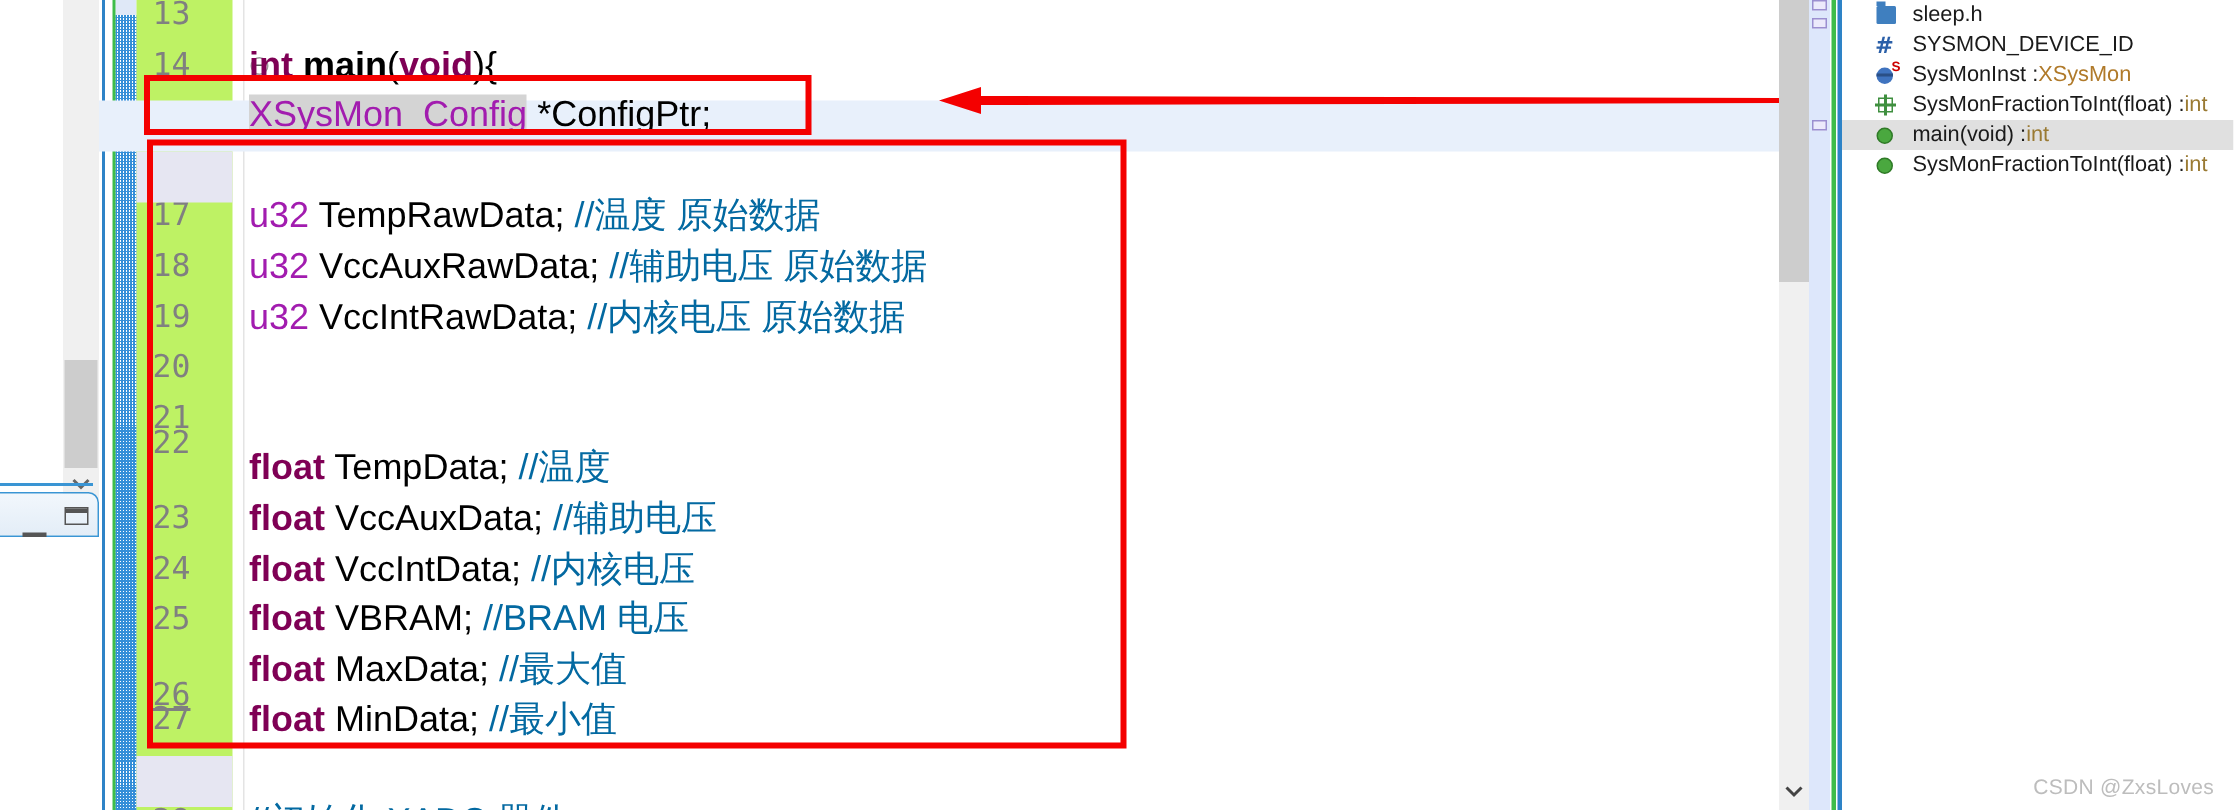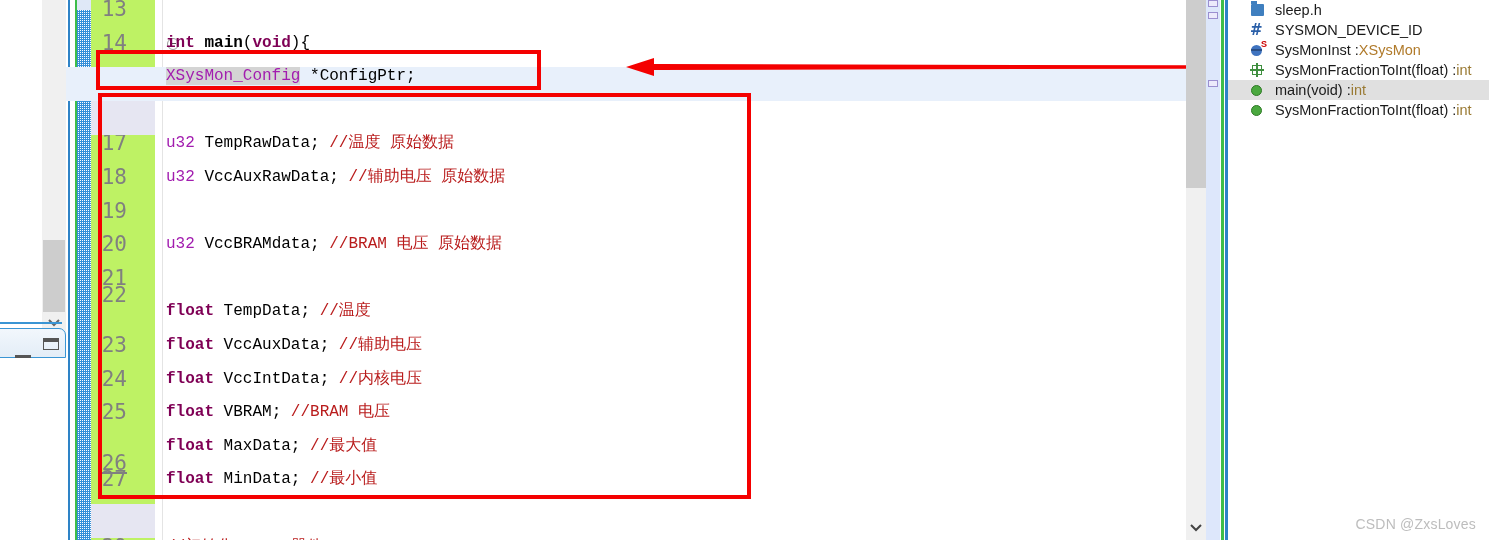--- a/index.html
+++ b/index.html
@@ -52,26 +52,26 @@
   .fold{position:absolute;left:76px;width:12px;height:12px;border:1px solid #9a9a9a;
       border-radius:50%;background:#ffffff;box-sizing:border-box;}
   .fold:before{content:"";position:absolute;left:2px;top:4px;width:6px;height:1px;background:#555;}
 
   
   .gutter-sep{position:absolute;left:96px;top:0;width:1px;height:540px;background:#e4e4e4;}
 
   
   .code{position:absolute;left:100px;top:0;width:1020px;height:540px;}
   .crow{position:absolute;left:0;width:1020px;height:33.6px;
-        font-family:Liberation Mono, monospace;font-size:16px;line-height:33.6px;white-space:pre;}
+        font-family:Liberation Sans, sans-serif;font-size:24px;line-height:33.6px;white-space:pre;}
   .cur-line{position:absolute;left:-100px;width:1120px;height:34px;background:#e8f0fb;}
   .occ{background:#d4d4d4;}
   .kw{color:#7f0055;font-weight:bold;}
   .type{color:#a21caf;}
-  .cmt{color:#b91c1c;}
+  .cmt{color:#0369a1;}
   .plain{color:#000000;}
 
   
   .rect{position:absolute;border:4px solid #f40000;box-sizing:border-box;}
   .arrow-wrap{position:absolute;left:560px;top:55px;width:625px;height:24px;}
 
   
   .ed-scroll{position:absolute;left:1186px;top:0;width:20px;height:540px;background:#f0f0f0;}
   .ed-scroll-thumb{position:absolute;left:1186px;top:0;width:20px;height:188px;background:#cdcdcd;}
   .ed-scroll-down{position:absolute;left:1186px;top:518px;width:20px;height:20px;
@@ -166,21 +166,21 @@
     <div class="gutter-sep"></div>
 
     <div class="code" id="code">
         <div class="crow" style="top: -7px;"></div>
         <div class="crow" style="top: 26.6px;"><span class="kw">int</span><span class="plain"> </span><span class="plain" style="font-weight: bold;">main</span><span class="plain">(</span><span class="kw">void</span><span class="plain">){</span></div>
         <div class="cur-line" style="top: 67.2px;"></div>
         <div class="crow" style="top: 60.2px;"><span class="type occ">XSysMon_Config</span><span class="plain"> *ConfigPtr;</span></div>
         <div class="crow" style="top: 93.8px;"></div>
         <div class="crow" style="top: 127.4px;"><span class="type">u32</span><span class="plain"> TempRawData; </span><span class="cmt">//温度 原始数据</span></div>
         <div class="crow" style="top: 161px;"><span class="type">u32</span><span class="plain"> VccAuxRawData; </span><span class="cmt">//辅助电压 原始数据</span></div>
-        <div class="crow" style="top: 228.2px;"><span class="type">u32</span><span class="plain"> VccBRAMdata; </span><span class="cmt">//BRAM 电压 原始数据</span></div>
+        <div class="crow" style="top: 194.6px;"><span class="type">u32</span><span class="plain"> VccIntRawData; </span><span class="cmt">//内核电压 原始数据</span></div>
         <div class="crow" style="top: 261.8px;"></div>
         <div class="crow" style="top: 295.4px;"><span class="kw">float</span><span class="plain"> TempData; </span><span class="cmt">//温度</span></div>
         <div class="crow" style="top: 329px;"><span class="kw">float</span><span class="plain"> VccAuxData; </span><span class="cmt">//辅助电压</span></div>
         <div class="crow" style="top: 362.6px;"><span class="kw">float</span><span class="plain"> VccIntData; </span><span class="cmt">//内核电压</span></div>
         <div class="crow" style="top: 396.2px;"><span class="kw">float</span><span class="plain"> VBRAM; </span><span class="cmt">//BRAM 电压</span></div>
         <div class="crow" style="top: 429.8px;"><span class="kw">float</span><span class="plain"> MaxData; </span><span class="cmt">//最大值</span></div>
         <div class="crow" style="top: 463.4px;"><span class="kw">float</span><span class="plain"> MinData; </span><span class="cmt">//最小值</span></div>
         <div class="crow" style="top: 497px;"></div>
         <div class="crow" style="top: 530.6px;"><span class="cmt">//初始化 XADC 器件</span></div>
       </div>

